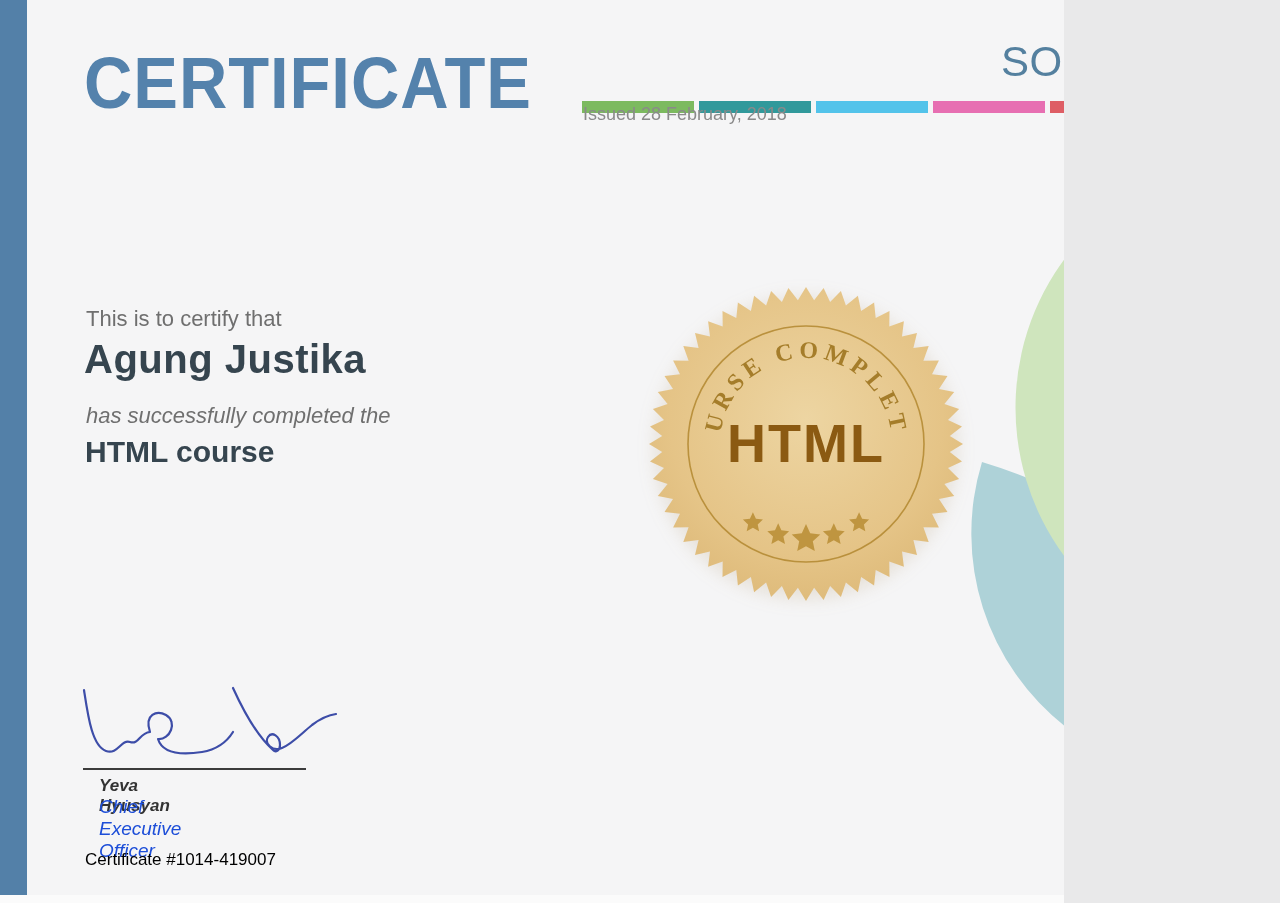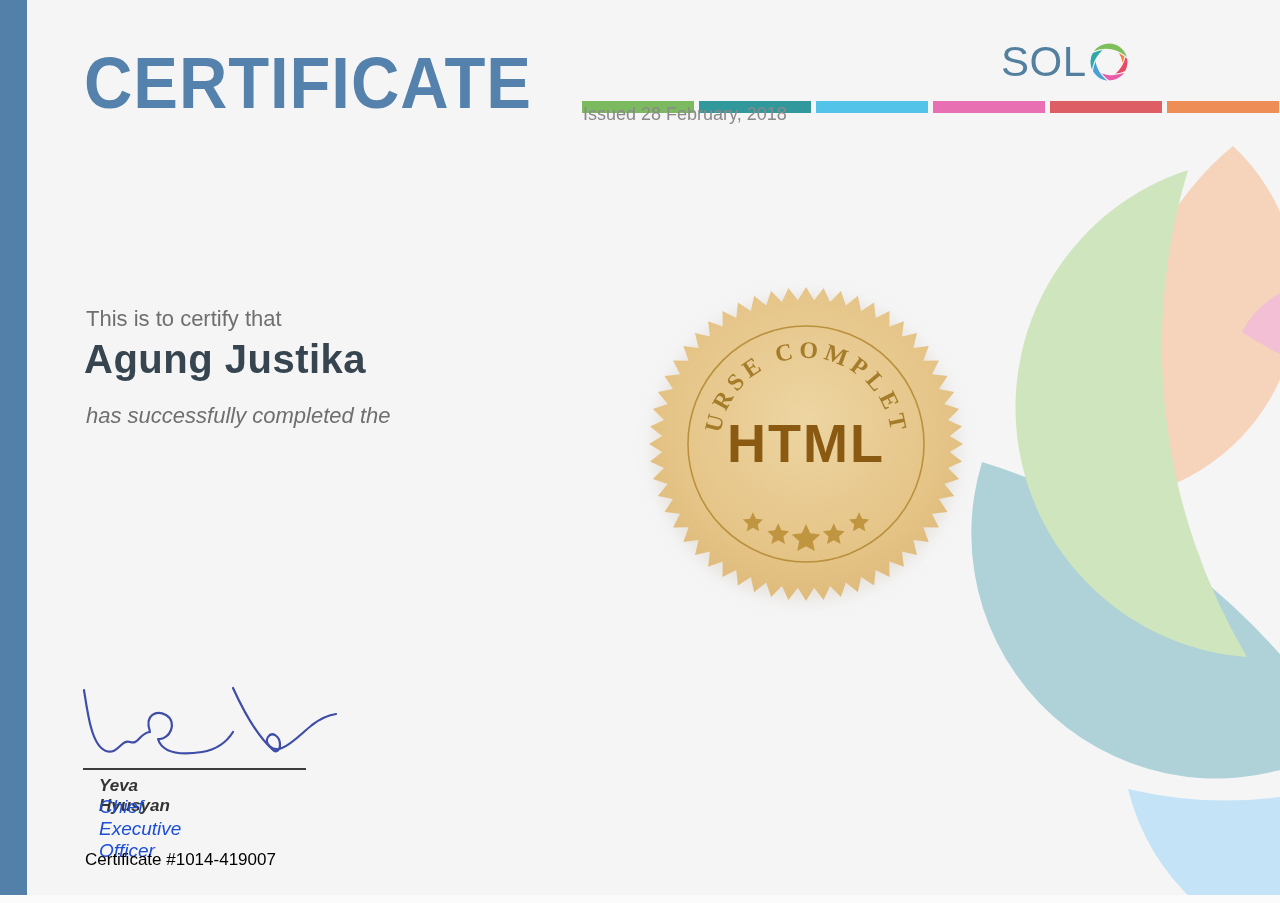--- a/index.html
+++ b/index.html
@@ -1,17 +1,17 @@
 <!DOCTYPE html>
 <html><head>
 <meta charset="utf-8">
 <style>
   html,body{margin:0;padding:0;background:#e9e9ea;}
   #stage{
-    position:relative;width:1280px;height:903px;overflow:hidden;
+    position:relative;width:1064px;height:903px;overflow:hidden;
     background:#f5f5f6;
     font-family:"Liberation Sans", sans-serif;
   }
   
   #bg-swirl{position:absolute;left:0;top:0;z-index:1;pointer-events:none;}
   #left-bar{position:absolute;left:0;top:0;width:27px;height:895px;background:#5380A8;z-index:6;}
   #bottom-strip{position:absolute;left:0;top:895px;width:1280px;height:8px;background:#fbfbfb;z-index:6;}
   
   #cert-title{
     position:absolute;left:84px;top:42px;margin:0;z-index:5;
@@ -81,20 +81,21 @@
     <span class="bar-seg" style="background: rgb(83, 195, 234);"></span>
     <span class="bar-seg" style="background: rgb(231, 111, 178);"></span>
     <span class="bar-seg" style="background: rgb(222, 94, 101);"></span>
     <span class="bar-seg" style="background: rgb(238, 141, 85);"></span>
   </div>
   <div id="issued">Issued 28 February, 2018</div>
 
   <div class="certify-intro">This is to certify that</div>
   <h2 id="recipient-name">Agung Justika</h2>
   <div class="certify-completion">has successfully completed the</div>
+  <h3 id="course-name">HTML course</h3>
 
   <svg id="seal" width="320" height="320" viewBox="-160 -160 320 320">
     <defs>
       <radialGradient id="goldGrad" cx="50%" cy="42%" r="62%">
         <stop offset="0%" stop-color="#EDD5A2"></stop>
         <stop offset="70%" stop-color="#E5C487"></stop>
         <stop offset="100%" stop-color="#DDB978"></stop>
       </radialGradient>
       <path id="sealTextArc" d="M -86 0 A 86 86 0 0 1 86 0"></path>
     </defs>

